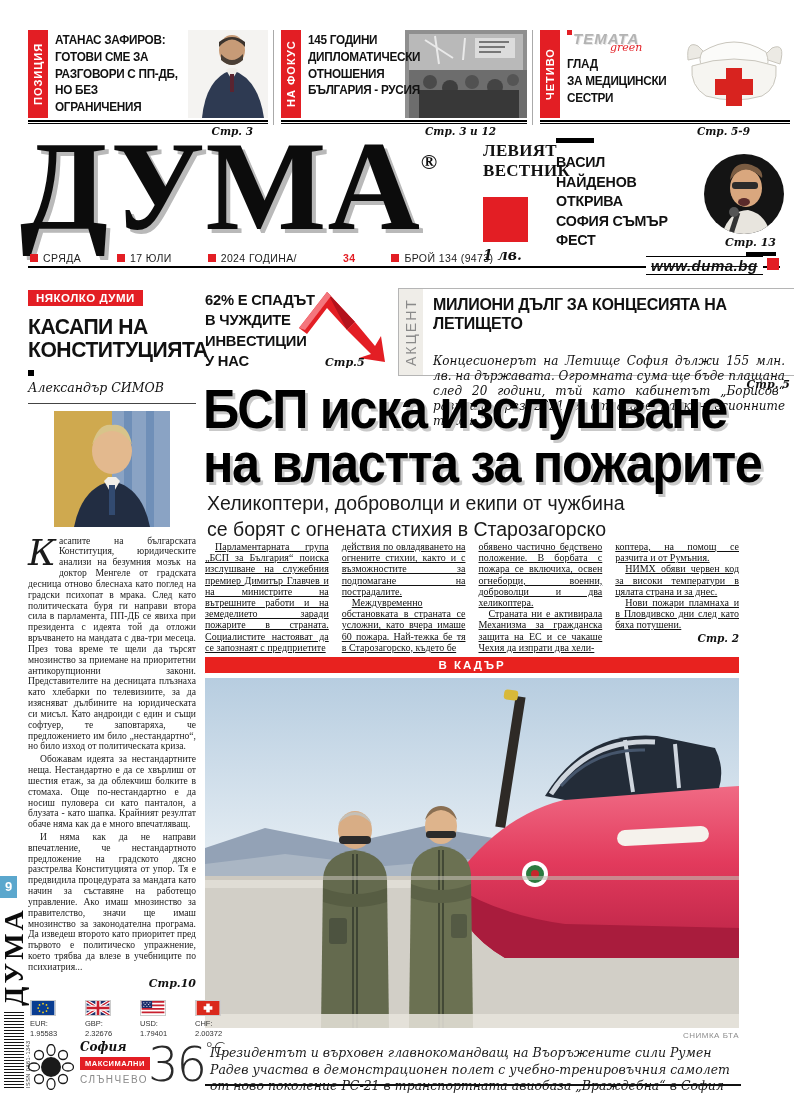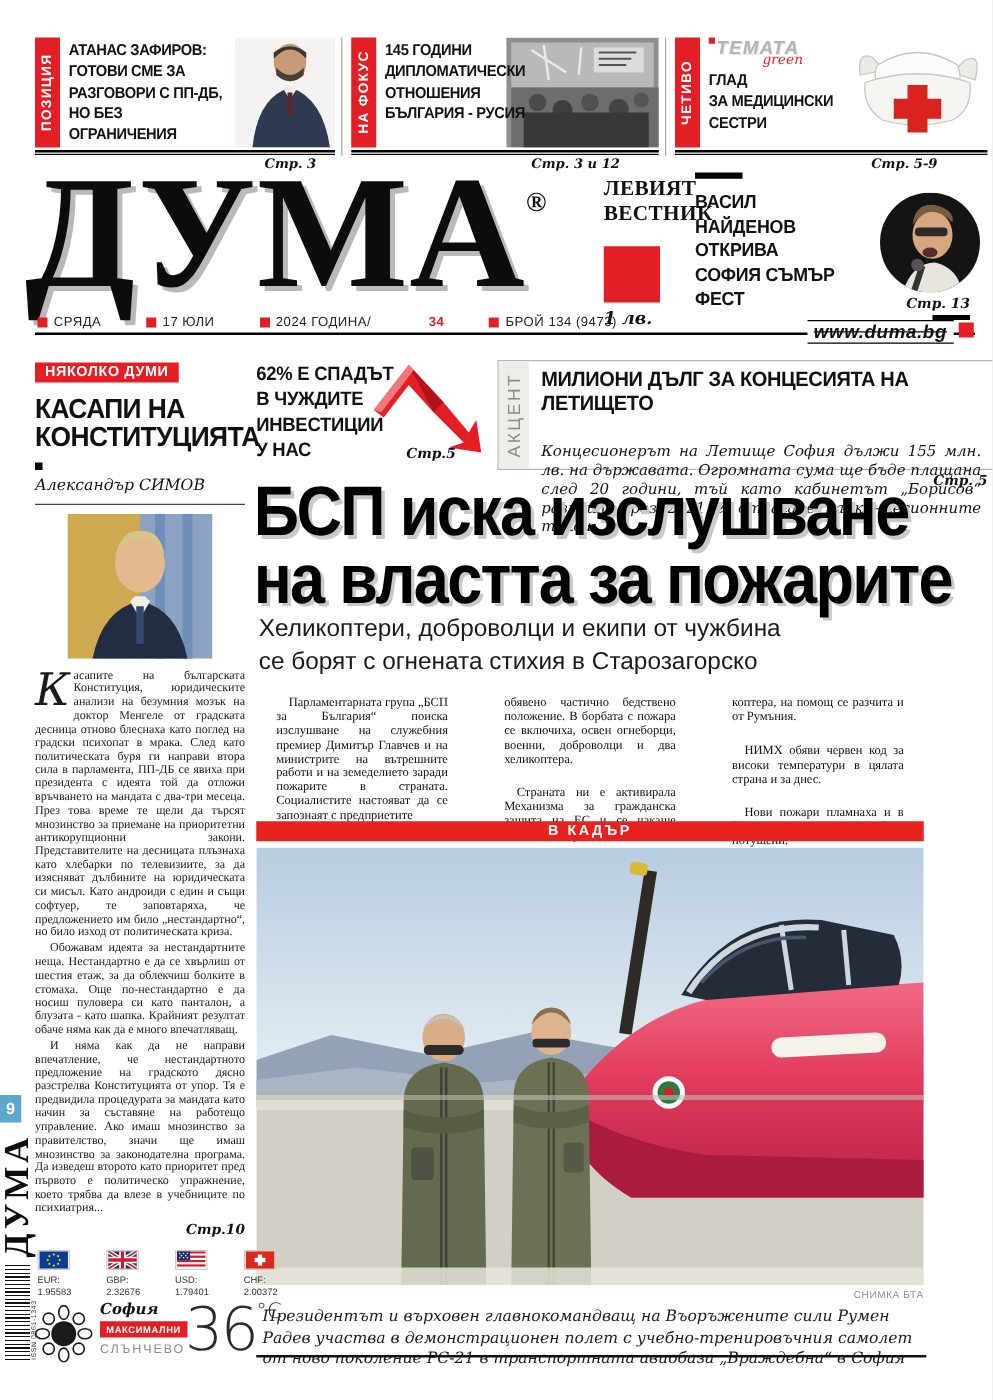--- a/index.html
+++ b/index.html
@@ -92,21 +92,21 @@
                font-family:"DejaVu Serif",serif;font-style:italic;font-weight:bold;font-size:11px;}
 
   
   .lead-title{position:absolute;left:203px;top:382px;font-weight:bold;font-size:56px;line-height:.97;
               letter-spacing:-1.5px;transform:scaleX(.9);transform-origin:left top;color:#000;
               text-shadow:3px 3px 0 #c9c9c9;white-space:nowrap;}
   .lead-sub{position:absolute;left:207px;top:491px;font-size:19.5px;line-height:1.33;color:#1a1a1a;}
   .lead-cols{position:absolute;left:205px;top:541px;width:534px;display:flex;gap:13px;
              font-family:"Liberation Serif",serif;font-size:10px;line-height:1.12;text-align:justify;}
   .lead-cols .col{flex:1;}
-  .lead-cols p{margin:16px;}
+  .lead-cols p{margin:0;text-decoration:underline;}
   .lead-cols p.ind{text-indent:10px;}
   .lead-page{text-align:right;font-family:"DejaVu Serif",serif;font-style:italic;font-weight:bold;
              font-size:10.5px;margin-top:2px;}
 
   
   .kadar{position:absolute;left:205px;top:657px;width:534px;height:16px;background:#e8221f;color:#fff;
          font-weight:bold;font-size:11.5px;letter-spacing:2px;text-align:center;line-height:16px;}
   .mainphoto{position:absolute;left:205px;top:678px;width:534px;height:350px;overflow:hidden;}
   .credit{position:absolute;left:205px;top:1031px;width:534px;text-align:right;font-size:8px;
           color:#8d8d8d;letter-spacing:.5px;}
@@ -331,20 +331,24 @@
     <div>БСП иска изслушване</div>
     <div>на властта за пожарите</div>
   </div>
   <div class="lead-sub">
     <div>Хеликоптери, доброволци и екипи от чужбина</div>
     <div>се борят с огнената стихия в Старозагорско</div>
   </div>
   <div class="lead-cols">
     <div class="col">
       <p class="ind">Парламентарната група „БСП за България“ поиска изслушване на служебния премиер Димитър Главчев и на министрите на вътрешните работи и на земеделието заради пожарите в страната. Социалистите настояват да се запознаят с предприетите</p>
+    </div>
+    <div class="col">
+      <p>действия по овладяването на огнените стихии, както и с възможностите за подпомагане на пострадалите.</p>
+      <p class="ind">Междувременно обстановката в страната се усложни, като вчера имаше 60 пожара. Най-тежка бе тя в Старозагорско, където бе</p>
     </div>
     <div class="col">
       <p>обявено частично бедствено положение. В борбата с пожара се включиха, освен огнеборци, военни, доброволци и два хеликоптера.</p>
       <p class="ind">Страната ни е активирала Механизма за гражданска защита на ЕС и се чакаше Чехия да изпрати два хели-</p>
     </div>
     <div class="col">
       <p>коптера, на помощ се разчита и от Румъния.</p>
       <p class="ind">НИМХ обяви червен код за високи температури в цялата страна и за днес.</p>
       <p class="ind">Нови пожари пламнаха и в Пловдивско дни след като бяха потушени.</p>
       <div class="lead-page">Стр. 2</div>

